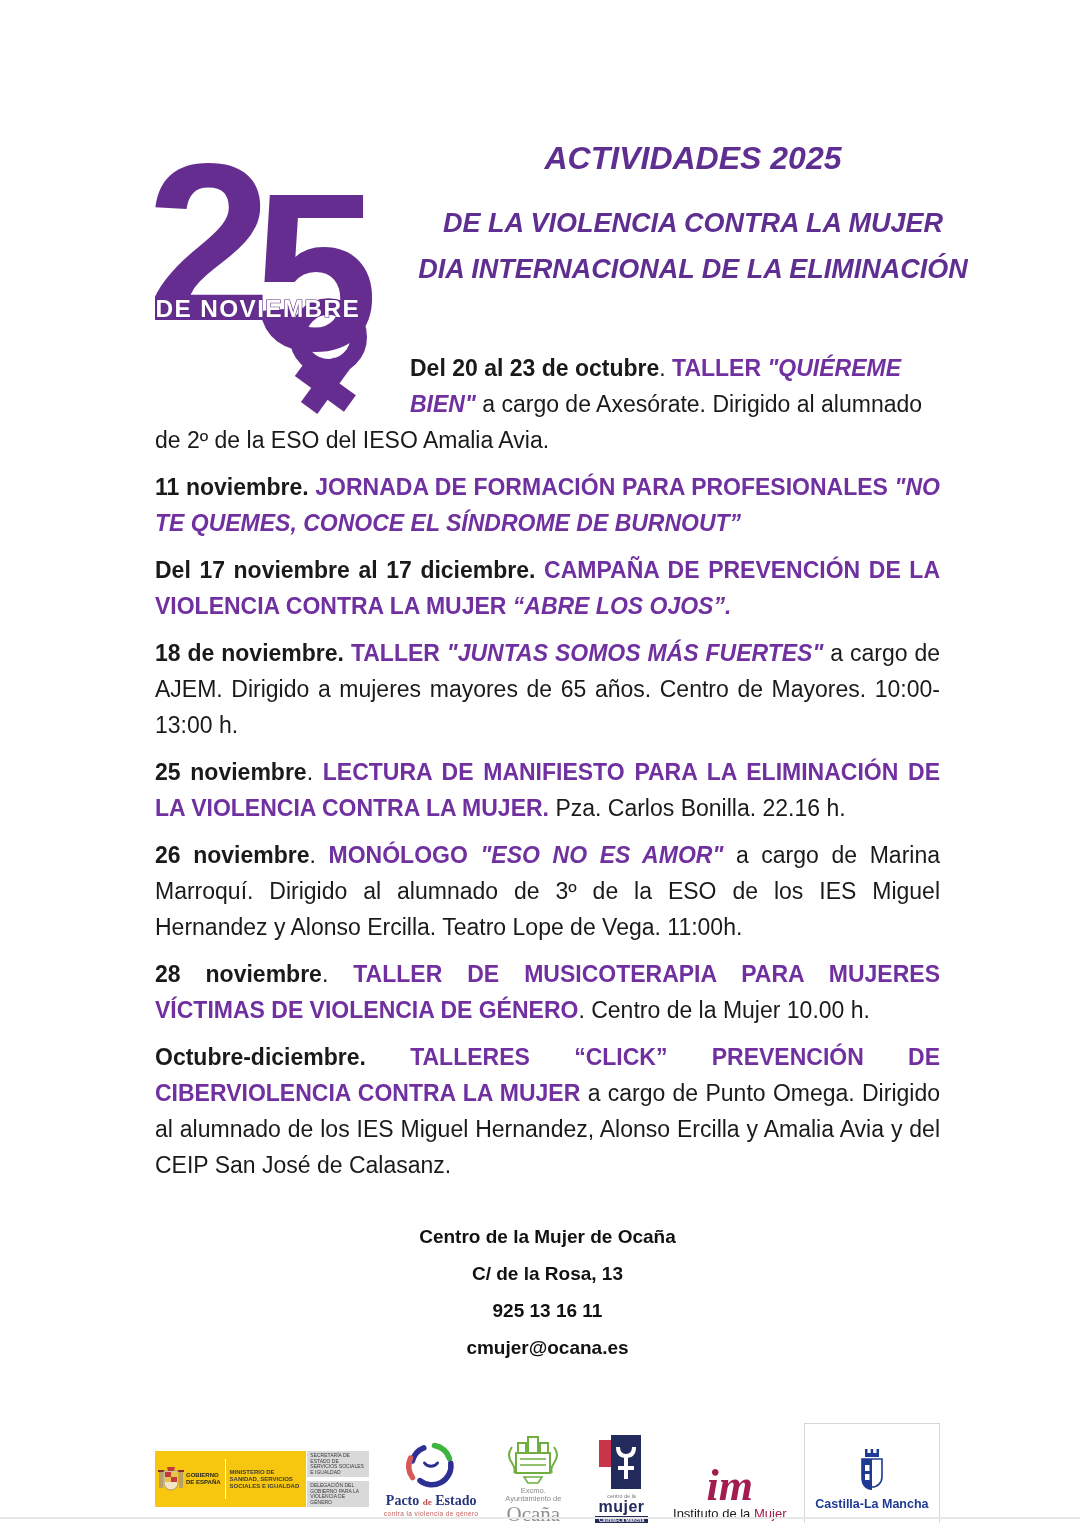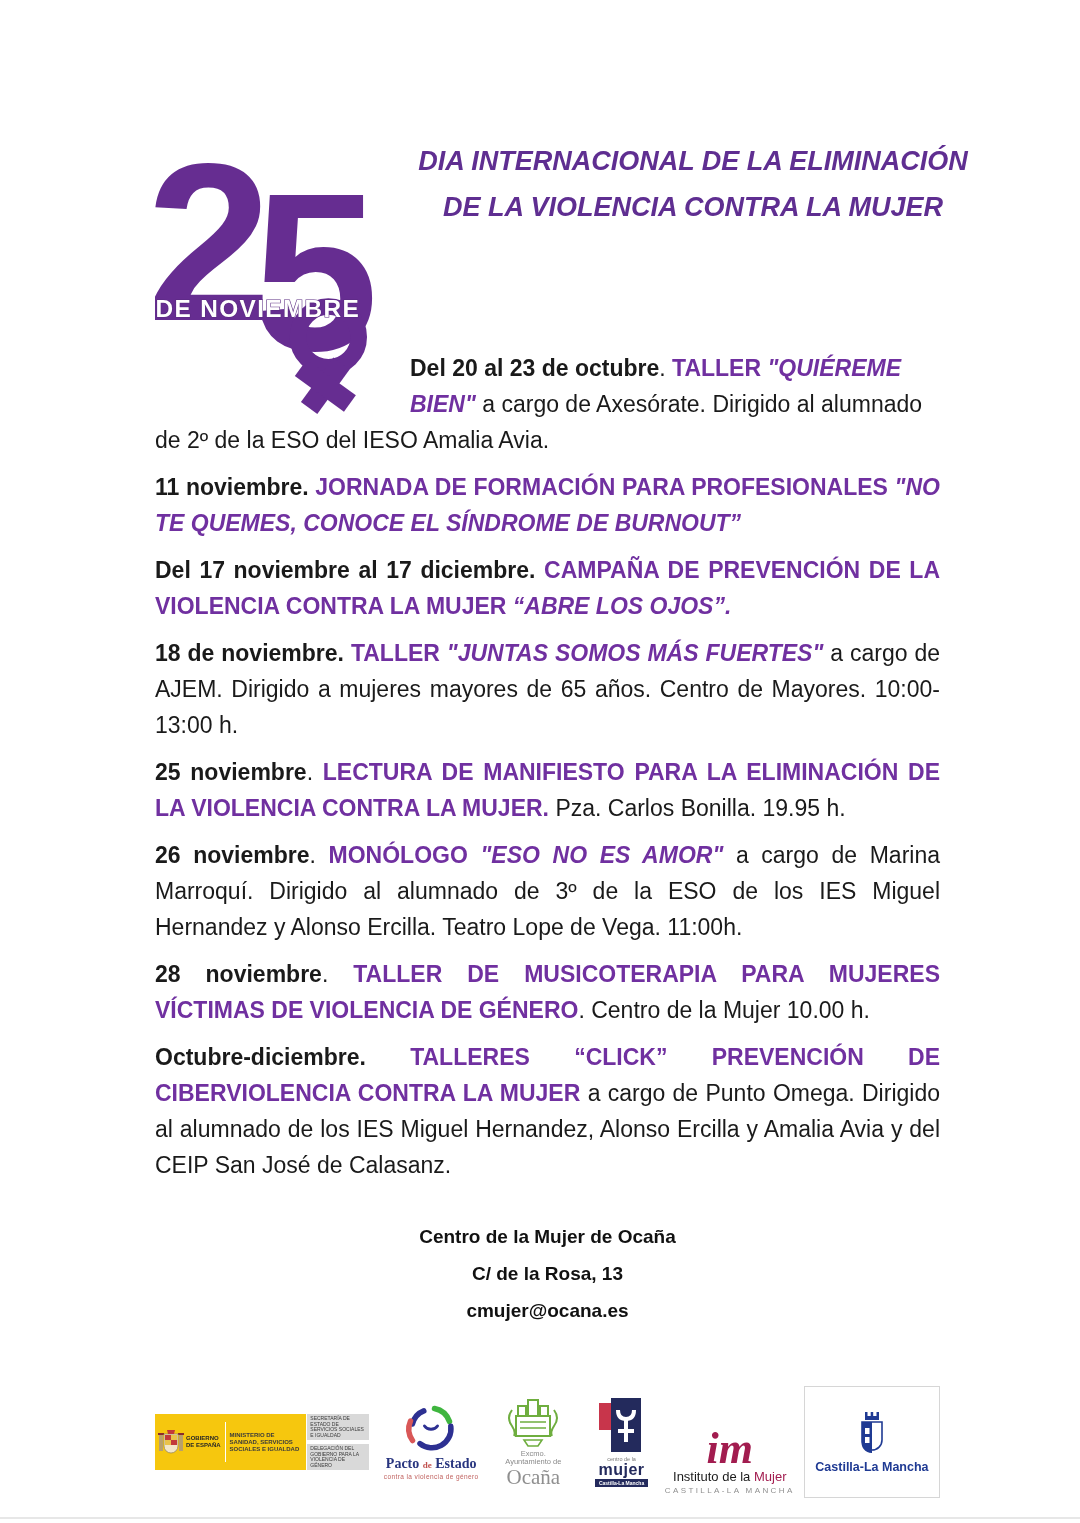--- a/index.html
+++ b/index.html
@@ -76,61 +76,63 @@
         <circle cx="188" cy="214" r="33" fill="none" stroke="#662D91" stroke-width="18"></circle>
         <g transform="translate(200,246) rotate(36)">
           <rect x="-11" y="-4" width="22" height="60" fill="#662D91"></rect>
           <rect x="-33" y="15" width="66" height="22" fill="#662D91"></rect>
         </g>
         <text x="0" y="192" font-family="Liberation Sans, sans-serif" font-size="26.5" font-weight="bold" letter-spacing="1.5" fill="#ffffff" stroke="#5a2a80" stroke-width="1.3" paint-order="stroke">DE NOVIEMBRE</text>
       </svg>
     </div>
 
     <div class="title-block">
+      <div class="title-main">ACTIVIDADES 2025</div>
       <div class="title-sub">
+        <div>DE LA VIOLENCIA CONTRA LA MUJER</div>
         <div>DIA INTERNACIONAL DE LA ELIMINACIÓN</div>
-        <div>DE LA VIOLENCIA CONTRA LA MUJER</div>
       </div>
     </div>
 
     <p class="para p1">
       <span class="seg b">Del 20 al 23 de octubre</span><span class="seg n">. </span><span class="seg pb">TALLER </span><span class="seg pbi">"QUIÉREME BIEN"</span><span class="seg n"> a cargo de Axesórate. Dirigido al alumnado de 2º de la ESO del IESO Amalia Avia.</span>
     </p>
 
     <p class="para">
       <span class="seg b">11 noviembre. </span><span class="seg pb">JORNADA DE FORMACIÓN PARA PROFESIONALES </span><span class="seg pbi">"NO TE QUEMES, CONOCE EL SÍNDROME DE BURNOUT”</span>
     </p>
 
     <p class="para">
       <span class="seg b">Del 17 noviembre al 17 diciembre. </span><span class="seg pb">CAMPAÑA DE PREVENCIÓN DE LA VIOLENCIA CONTRA LA MUJER </span><span class="seg pbi">“ABRE LOS OJOS”.</span>
     </p>
 
     <p class="para">
       <span class="seg b">18 de noviembre. </span><span class="seg pb">TALLER </span><span class="seg pbi">"JUNTAS SOMOS MÁS FUERTES"</span><span class="seg n"> a cargo de AJEM. Dirigido a mujeres mayores de 65 años. Centro de Mayores. 10:00-13:00 h.</span>
     </p>
 
     <p class="para">
-      <span class="seg b">25 noviembre</span><span class="seg n">. </span><span class="seg pb">LECTURA DE MANIFIESTO PARA LA ELIMINACIÓN DE LA VIOLENCIA CONTRA LA MUJER. </span><span class="seg n"> Pza. Carlos Bonilla. 19.95 h.</span>
+      <span class="seg b">25 noviembre</span><span class="seg n">. </span><span class="seg pb">LECTURA DE MANIFIESTO PARA LA ELIMINACIÓN DE LA VIOLENCIA CONTRA LA MUJER. </span><span class="seg n"> Pza. Carlos Bonilla. 22.16 h.</span>
     </p>
 
     <p class="para">
       <span class="seg b">26 noviembre</span><span class="seg n">. </span><span class="seg pb">MONÓLOGO </span><span class="seg pbi">"ESO NO ES AMOR"</span><span class="seg n"> a cargo de Marina Marroquí. Dirigido al alumnado de 3º de la ESO de los IES Miguel Hernandez y Alonso Ercilla. Teatro Lope de Vega. 11:00h.</span>
     </p>
 
     <p class="para">
       <span class="seg b">28 noviembre</span><span class="seg n">. </span><span class="seg pb">TALLER DE MUSICOTERAPIA PARA MUJERES VÍCTIMAS DE VIOLENCIA DE GÉNERO</span><span class="seg n">. Centro de la Mujer 10.00 h.</span>
     </p>
 
     <p class="para">
       <span class="seg b">Octubre-diciembre. </span><span class="seg pb">TALLERES “CLICK” PREVENCIÓN DE CIBERVIOLENCIA CONTRA LA MUJER </span><span class="seg n">a cargo de Punto Omega. Dirigido al alumnado de los IES Miguel Hernandez, Alonso Ercilla y Amalia Avia y del CEIP San José de Calasanz.</span>
     </p>
 
     <div class="contact">
       <div>Centro de la Mujer de Ocaña</div>
       <div>C/ de la Rosa, 13</div>
+      <div>925 13 16 11</div>
       <div>cmujer@ocana.es</div>
     </div>
 
     <div class="footer">
 
       <div class="flogo gob">
         <div class="gob-yellow">
           <svg width="26" height="30" viewBox="0 0 26 30">
             <rect x="1" y="8" width="4" height="16" fill="#b9a06a"></rect>
             <rect x="21" y="8" width="4" height="16" fill="#b9a06a"></rect>

